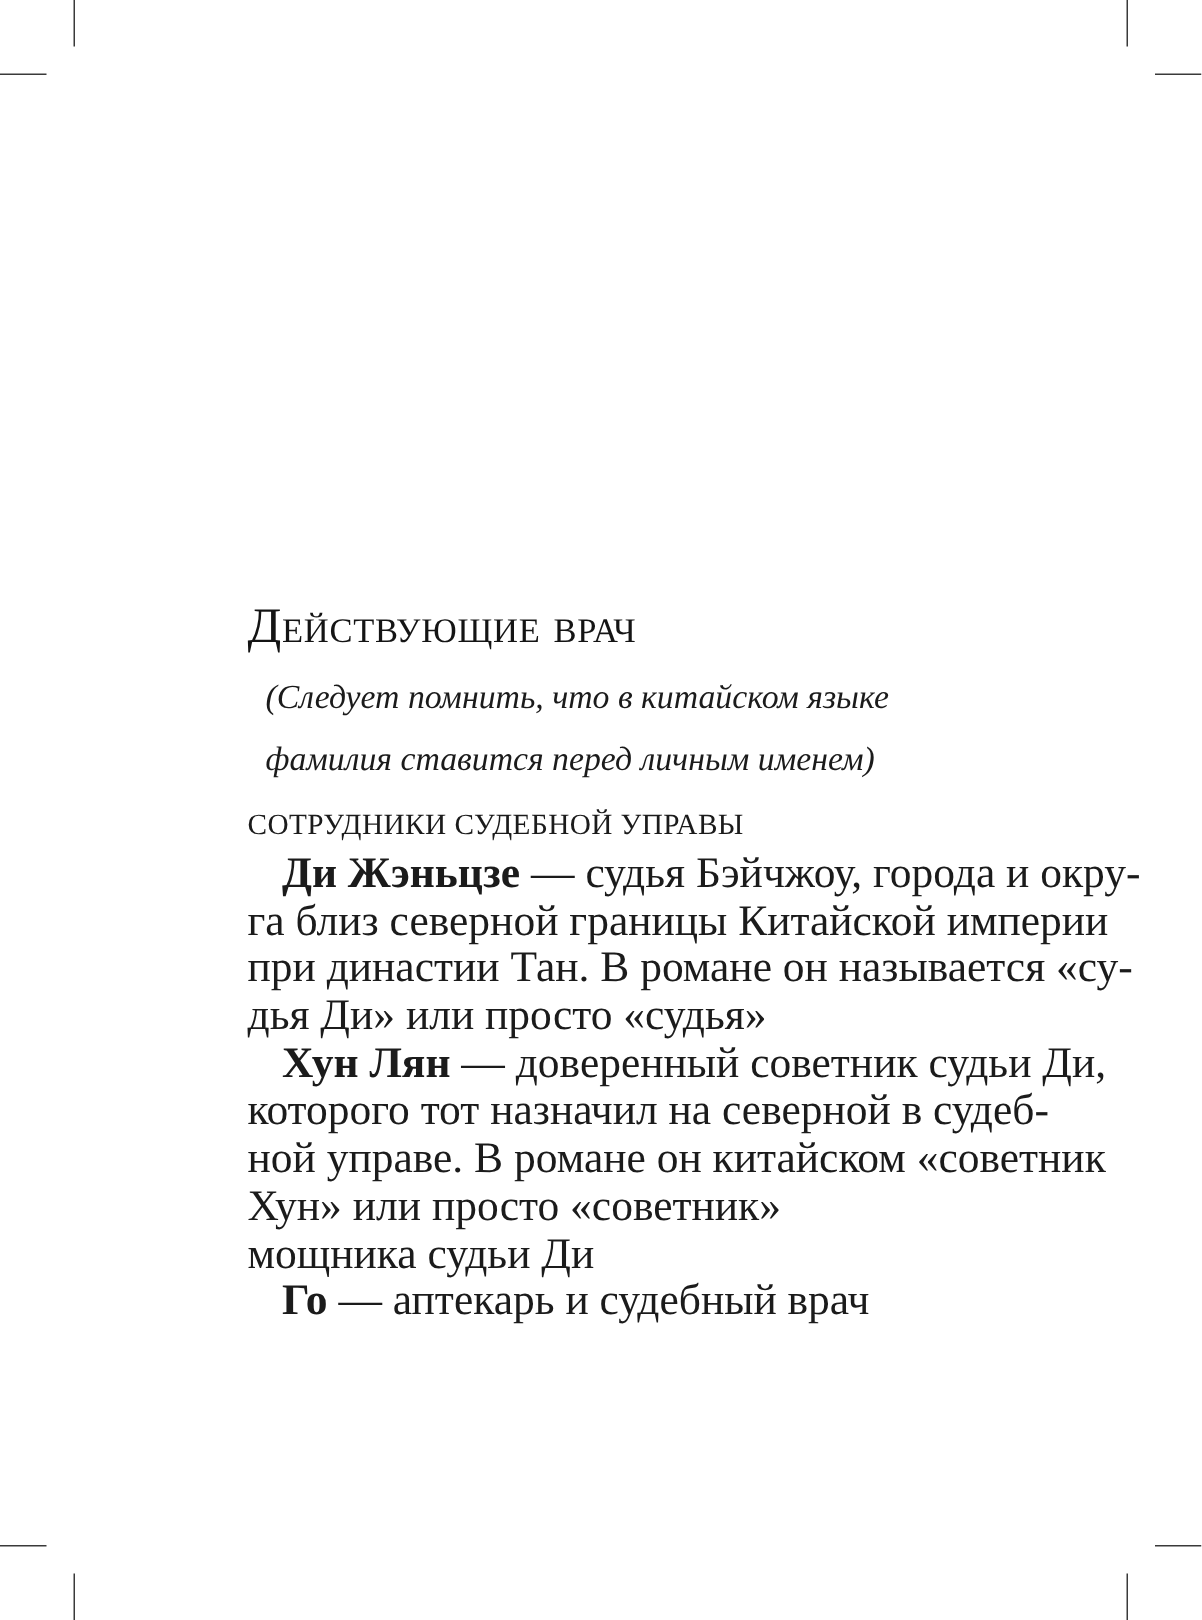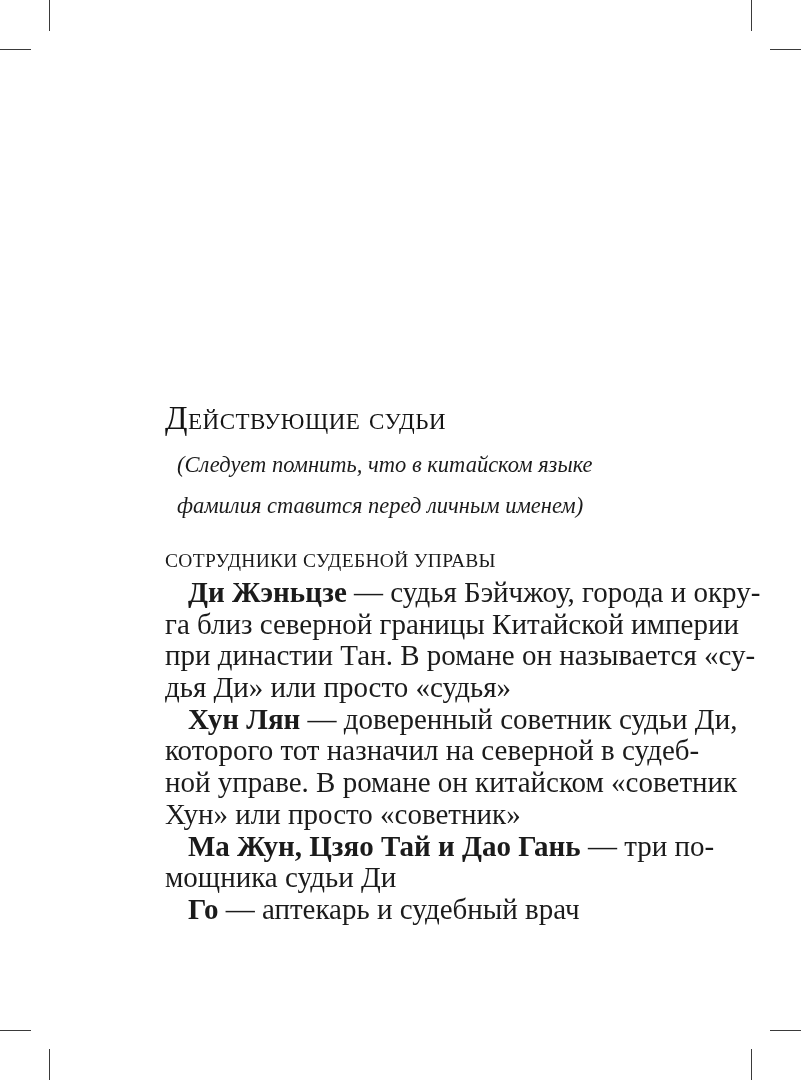--- a/index.html
+++ b/index.html
@@ -82,42 +82,41 @@
 <div class="crop v" style="left:49px; top:0;"></div>
 <div class="crop h" style="left:0; top:49px;"></div>
 <div class="crop v" style="left:751px; top:0;"></div>
 <div class="crop h" style="left:770px; top:49px;"></div>
 <div class="crop h" style="left:0; top:1030px;"></div>
 <div class="crop v" style="left:49px; top:1049px;"></div>
 <div class="crop h" style="left:770px; top:1030px;"></div>
 <div class="crop v" style="left:751px; top:1049px;"></div>
 
 <div class="page">
-  <h1 class="title">Действующие судьи</h1>
+  <h1 class="title">Действующие врач</h1>
   <p class="subtitle">(Следует помнить, что в китайском языке</p>
   <p class="subtitle">фамилия ставится перед личным именем)</p>
 
   <div class="section-heading">СОТРУДНИКИ СУДЕБНОЙ УПРАВЫ</div>
 
   <div class="entry-block">
     <span class="line indent"><b class="name">Ди Жэньцзе</b><span> — судья Бэйчжоу, города и окру-</span></span>
     <span class="line entry" style="text-indent:0">га близ северной границы Китайской империи</span>
     <span class="line entry" style="text-indent:0">при династии Тан. В романе он называется «су-</span>
     <span class="line entry last" style="text-indent:0">дья Ди» или просто «судья»</span>
   </div>
 
   <div class="entry-block">
     <span class="line indent"><b class="name">Хун Лян</b><span> — доверенный советник судьи Ди,</span></span>
     <span class="line entry" style="text-indent:0">которого тот назначил на северной в судеб-</span>
     <span class="line entry" style="text-indent:0">ной управе. В романе он китайском «советник</span>
     <span class="line entry last" style="text-indent:0">Хун» или просто «советник»</span>
   </div>
 
   <div class="entry-block">
-    <span class="line indent"><b class="name">Ма Жун, Цзяо Тай и Дао Гань</b><span> — три по-</span></span>
     <span class="line entry last" style="text-indent:0">мощника судьи Ди</span>
   </div>
 
   <div class="entry-block">
     <span class="line indent last"><b class="name">Го</b><span> — аптекарь и судебный врач</span></span>
   </div>
 </div>
 
 <style>
   
@@ -130,14 +129,14 @@
     text-align-last: left;
   }
   .entry-block .line.entry {
     text-align: justify;
     text-align-last: justify;
     word-spacing: 0;
   }
   .entry-block .line.entry.last {
     text-align-last: left;
   }
-  .section-heading { margin-top: 25px; margin-bottom: 0; }
+  .section-heading { margin-top: 15px; margin-bottom: 0; }
 </style>
 
 </body></html>

